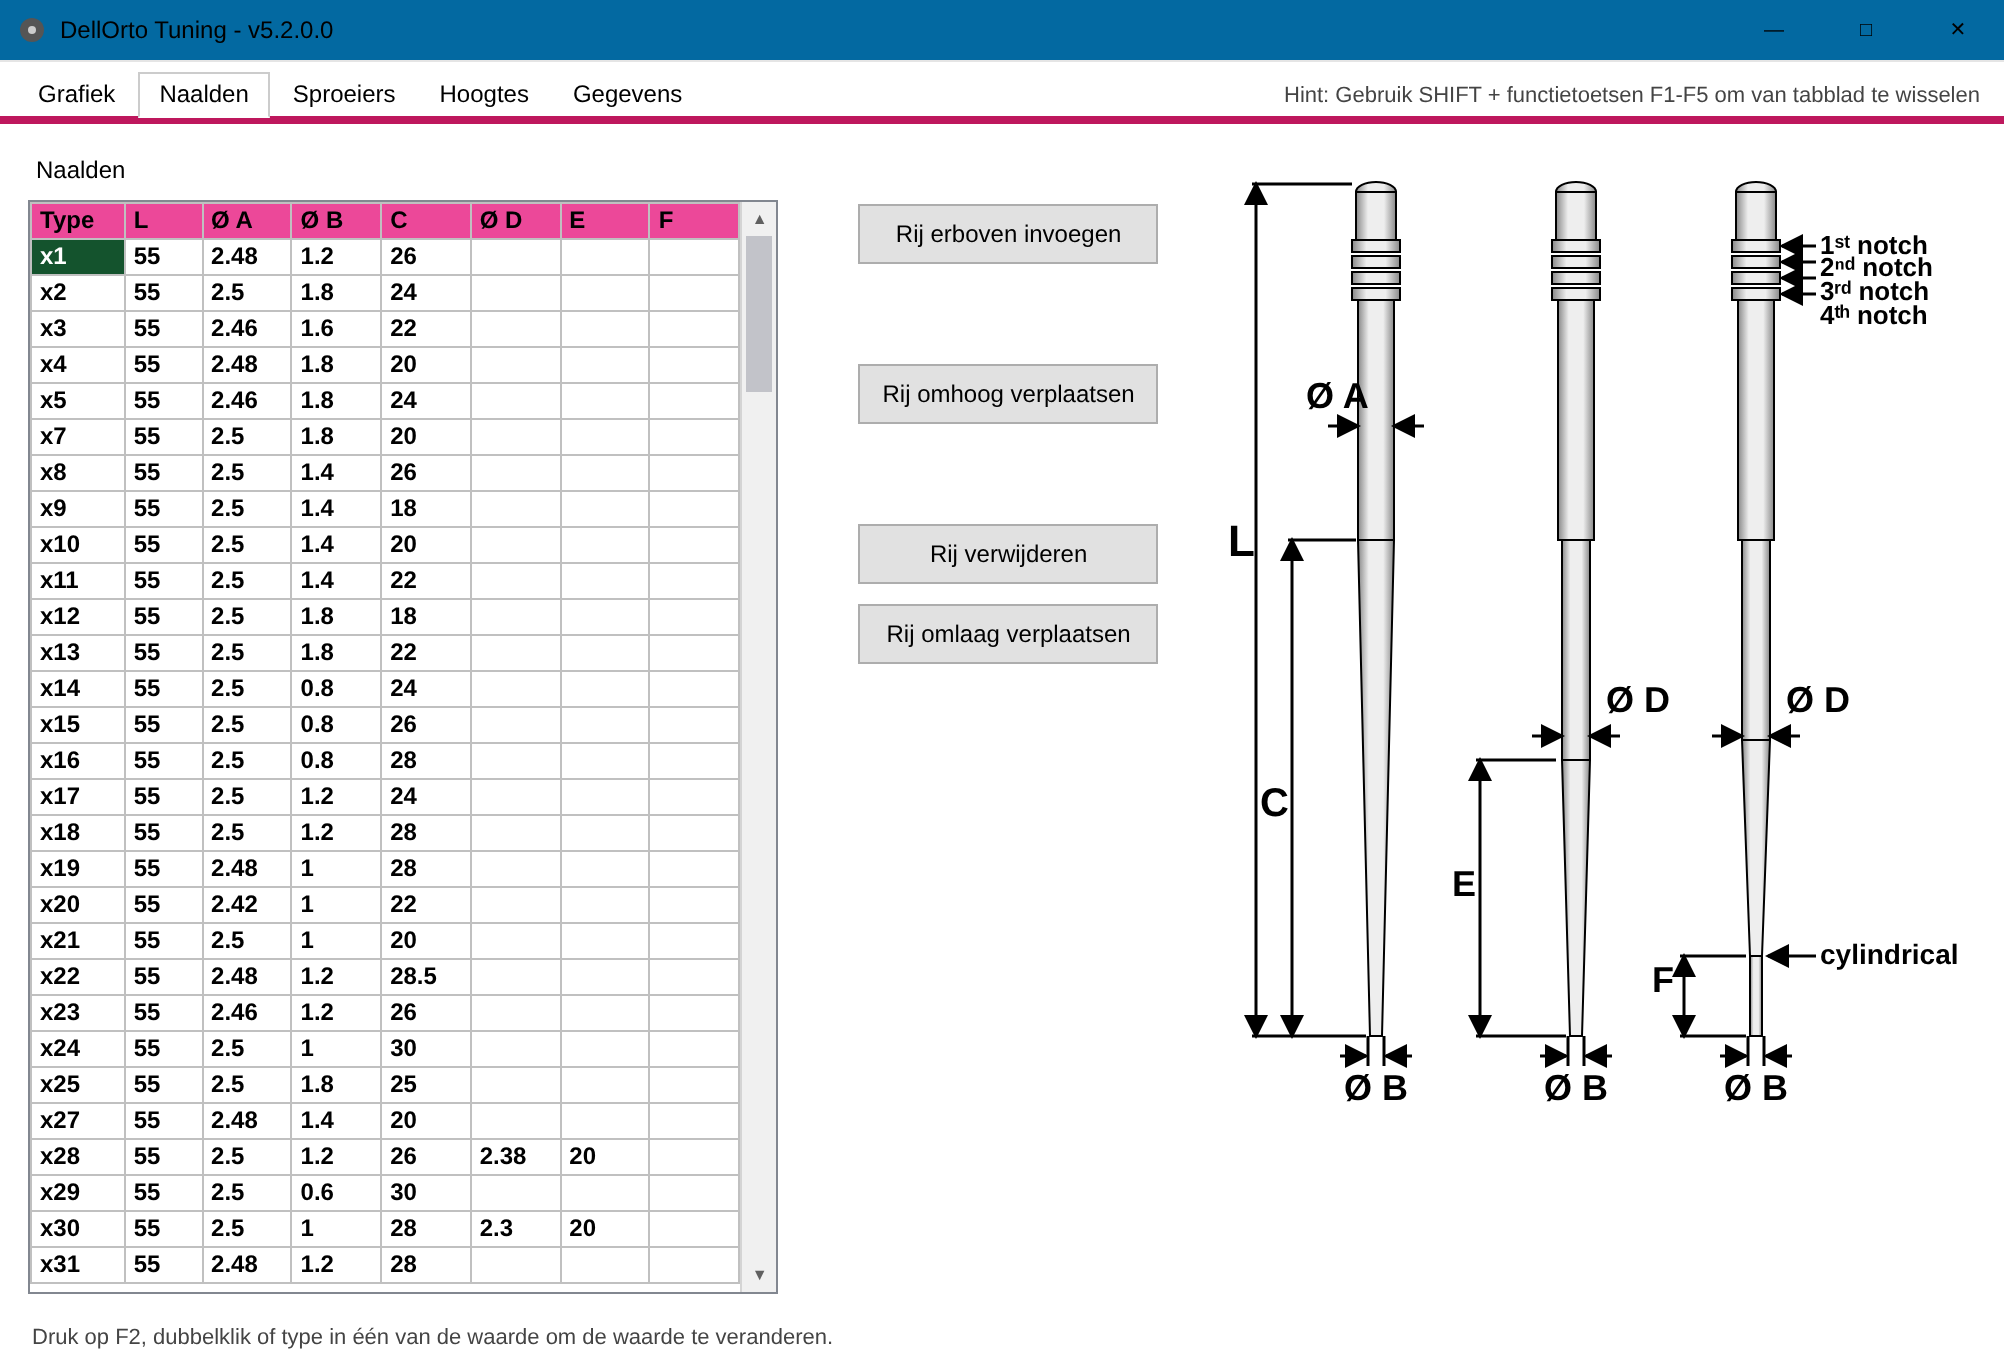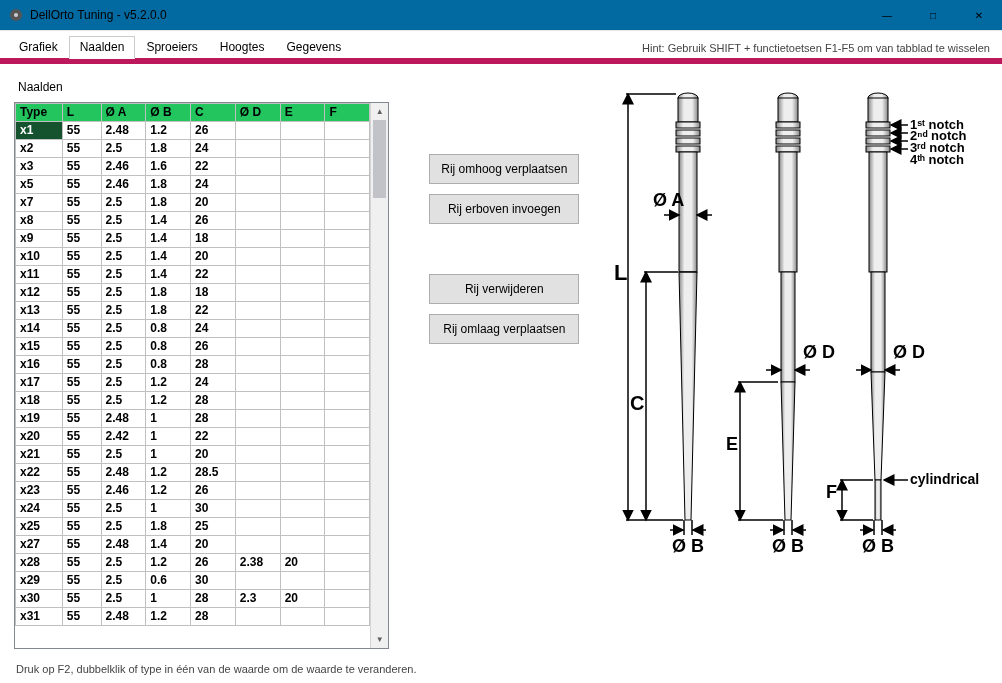--- a/index.html
+++ b/index.html
@@ -28,21 +28,21 @@
   .titlebar .spacer { flex: 1; }
   .titlebar .win-btn {
     width: 46px; height: 30px;
     display: flex; align-items: center; justify-content: center;
     font-family: "Segoe UI Symbol", sans-serif;
     font-size: 10px;
   }
   .tabs-row {
     display: flex; align-items: flex-end;
     padding: 4px 8px 0 8px;
-    border-bottom: 6px solid #be185d;
+    border-bottom: 4px solid #be185d;
   }
   .tab {
     padding: 3px 10px 4px 10px;
     border: 1px solid transparent;
     border-bottom: none;
     margin-right: 0px;
     position: relative;
     top: 1px;
     cursor: default;
   }
@@ -86,21 +86,21 @@
     padding: 0 4px;
     height: 17px;
     line-height: 17px;
     text-align: left;
     font-size: 12px;
     font-weight: bold;
     overflow: hidden;
     white-space: nowrap;
   }
   table.data th {
-    background: #22c55e;
+    background: #ec4899;
     margin-top: 28px;
   }
   table.data td.sel {
     background: #14532d;
     color: #fff;
   }
   .fake-scrollbar {
     width: 17px;
     background: #f0f0f0;
     border-left: 1px solid #d4d4d4;
@@ -225,20 +225,30 @@
                 <td>x3</td>
                 <td>55</td>
                 <td>2.46</td>
                 <td>1.6</td>
                 <td>22</td>
                 <td></td>
                 <td></td>
                 <td></td>
               </tr>
               <tr>
+                <td>x4</td>
+                <td>55</td>
+                <td>2.48</td>
+                <td>1.8</td>
+                <td>20</td>
+                <td></td>
+                <td></td>
+                <td></td>
+              </tr>
+              <tr>
                 <td>x5</td>
                 <td>55</td>
                 <td>2.46</td>
                 <td>1.8</td>
                 <td>24</td>
                 <td></td>
                 <td></td>
                 <td></td>
               </tr>
               <tr>
@@ -486,22 +496,22 @@
       </div>
       <div class="fake-scrollbar">
         <div class="arrow">▲</div>
         <div class="thumb" style="top:17px;height:78px;"></div>
         <div class="arrow" style="position:absolute;bottom:0;left:0;right:0">▼</div>
       </div>
     </div>
   </div>
 
   <div class="mid-col">
+    <button class="action-btn">Rij erboven invoegen</button>
     <button class="action-btn gap-top">Rij omhoog verplaatsen</button>
-    <button class="action-btn">Rij erboven invoegen</button>
     <button class="action-btn gap-top">Rij verwijderen</button>
     <button class="action-btn">Rij omlaag verplaatsen</button>
   </div>
 
   <div class="right-col">
     <div class="diagram-box">
       <svg width="380" height="480" viewBox="0 0 380 480">
         <defs>
           <linearGradient id="metal" x1="0" x2="1" y1="0" y2="0">
             <stop offset="0%" stop-color="#888"></stop>

